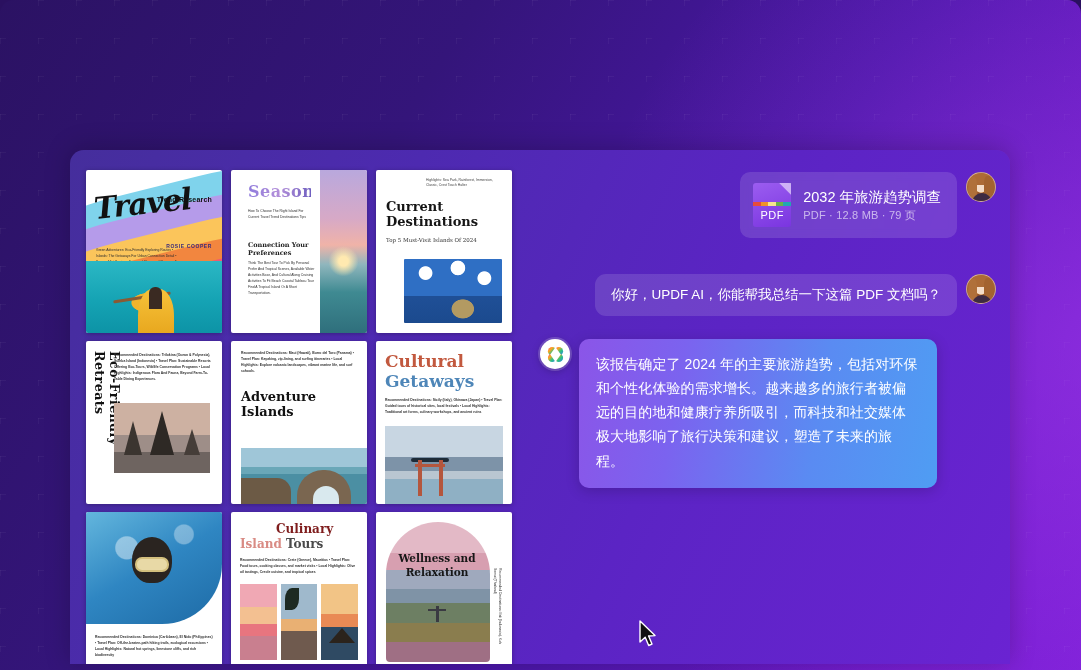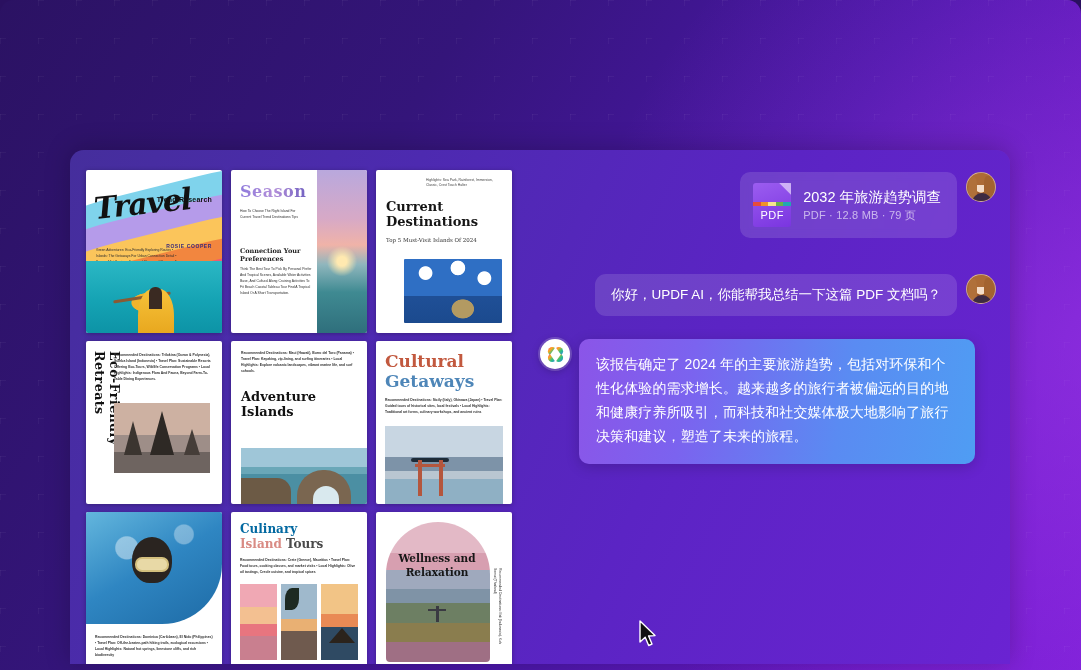--- a/index.html
+++ b/index.html
@@ -111,21 +111,21 @@
     position:absolute; right:10px; top:26px; font-size:7px; font-weight:700;
     color:#111; letter-spacing:.2px;
   }
   .c1 .lines { position:absolute; left:10px; top:78px; width:86px; }
   .c1 .byline {
     position:absolute; right:10px; bottom:84px; font-size:5px;
     font-weight:700; color:#3b2c7a; letter-spacing:.6px;
   }
 
   
-  .c2 { background:#fff; display:flex; }
+  .c2 { background:#fff; display:flex;padding-left:8px; }
   .c2 .left { width:63%; padding:12px 9px; position:relative; }
   .c2 .title {
     font-family:"DejaVu Serif", serif; font-weight:700; font-size:16px;
     background: linear-gradient(90deg,#8f7bdc,#b38fd9,#6f5fc0);
     -webkit-background-clip:text; background-clip:text; color:transparent;
     letter-spacing:.5px;
   }
   .c2 .sub { margin-top:8px; }
   .c2 .mid { position:absolute; left:9px; bottom:36px; width:84%; }
   .c2 .midhead { font-family:"DejaVu Serif",serif; font-weight:700; font-size:6.5px; color:#222; margin-bottom:4px;}
@@ -230,21 +230,21 @@
   }
   .c7 .img .mask {
     position:absolute; left:36%; top:40%; width:34px; height:15px;
     background:#e8d9a6; border:2px solid #d4c07e; border-radius:7px;
   }
   .c7 .body { position:absolute; left:9px; bottom:16px; width:118px; }
 
   
   .c8 { background:#fff; padding:10px 9px; }
   .c8 .title { font-family:"DejaVu Serif", serif; font-weight:700; font-size:12px; line-height:1.25;}
-  .c8 .title .a { color:#0369a1; }
+  .c8 .title .a { color:#7f1d1d;margin-left:36px; }
   .c8 .title .b { color:#d98b84; }
   .c8 .title .c { color:#4a4a4a;text-align:center; }
   .c8 .strip { display:flex; gap:4px; margin-top:8px; height:76px; }
   .c8 .s1 { flex:1; background: linear-gradient(#f0a8b4 0 30%, #f3c091 30% 52%, #e8757f 52% 68%, #c97f8f 68% 100%); }
   .c8 .s2 { flex:1; position:relative; background: linear-gradient(#9fb9cc 0 46%, #e9b073 46% 62%, #6f5a4e 62% 100%); }
   .c8 .s2 .palm { position:absolute; left:4px; top:4px; width:14px; height:22px; background:#1d2a22; border-radius:50% 0 50% 0;}
   .c8 .s3 { flex:1; position:relative; background: linear-gradient(#f2c486 0 40%, #e98a55 40% 56%, #2f4a63 56% 100%); }
   .c8 .s3 .hut { position:absolute; left:22%; bottom:22%; width:0;height:0;
     border-left:13px solid transparent; border-right:13px solid transparent; border-bottom:15px solid #2b231c;}
 
@@ -347,21 +347,21 @@
     background:#fff; position:relative;
     box-shadow: 0 0 0 2px rgba(255,255,255,.18), 0 2px 8px rgba(0,0,0,.25);
     display:flex; align-items:center; justify-content:center;
   }
   .ai-avatar .clover { width:19px; height:19px; }
 
   .ai-bubble {
     background: linear-gradient(100deg, #8b55e8 0%, #7b63ef 28%, #5a8bf2 66%, #4f9df3 100%);
     border-radius: 10px;
     padding: 13px 17px 15px;
-    width: 396px;
+    width: 358px;
     color:#fff; font-size:14px; line-height:1.72;
     letter-spacing:.1px;
     box-shadow: 0 3px 14px rgba(0,0,0,.18);
   }
 
   .gap-a { height:36px; }
   .gap-b { height:23px; }
 
   
   #cursor { position:absolute; left:638px; top:620px; width:20px; height:28px; pointer-events:none; }

